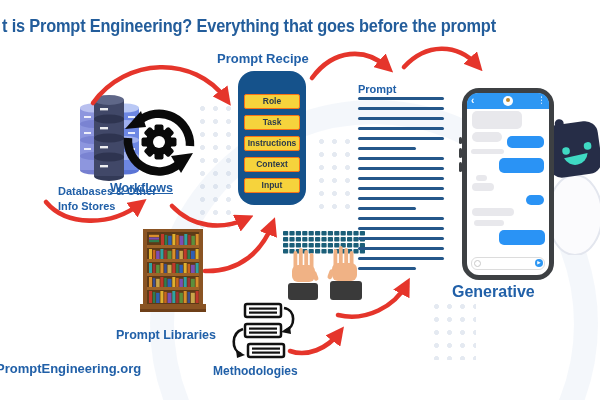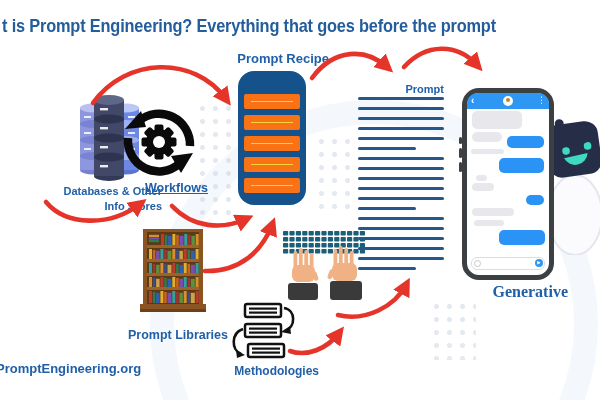--- a/index.html
+++ b/index.html
@@ -9,42 +9,42 @@
   .big-circle{position:absolute;left:150px;top:100px;width:400px;height:400px;
               border:24px solid rgba(205,218,237,.22);border-radius:50%;}
   .dots{position:absolute;background-image:radial-gradient(rgba(185,198,218,.38) 2.2px,transparent 2.6px);
         background-size:13px 13px;}
   .dots.a{left:196px;top:102px;width:42px;height:128px;}
   .dots.b{left:315px;top:135px;width:40px;height:75px;}
   .dots.c{left:430px;top:300px;width:46px;height:60px;}
 
   .title{position:absolute;left:2px;top:15px;font-size:19px;font-weight:bold;color:#235d9b;
          white-space:nowrap;letter-spacing:-.2px;transform:scaleX(.86);transform-origin:0 0;}
-  .lbl{position:absolute;font-weight:bold;color:#2160a8;text-align:right;}
+  .lbl{position:absolute;font-weight:bold;color:#2160a8;text-align:left;}
   .lbl.recipe{left:217px;top:51px;width:112px;font-size:13px;}
   .lbl.db{left:58px;top:184px;width:104px;font-size:11px;line-height:1.35;}
   .lbl.wf{left:110px;top:181px;width:98px;font-size:12.5px;text-decoration:underline;}
   .lbl.lib{left:116px;top:328px;width:112px;font-size:12.5px;}
   .lbl.typ{left:274px;top:291px;width:85px;font-size:12.5px;}
   .lbl.meth{left:213px;top:364px;width:106px;font-size:12px;}
   .lbl.prm{left:358px;top:83px;width:86px;font-size:11px;}
-  .lbl.gen{left:452px;top:282px;width:116px;font-size:16px;line-height:1.25;font-family:Liberation Serif, serif;}
+  .lbl.gen{left:452px;top:282px;width:116px;font-size:16px;line-height:1.25;}
   .footer{position:absolute;left:-4px;top:361px;font-size:13px;font-weight:bold;color:#2160a8;}
 
   .icon{position:absolute;}
   .ic-db{left:78px;top:92px;}
   .ic-wf{left:113px;top:96px;}
   .ic-book{left:140px;top:229px;}
   .ic-kb{left:280px;top:229px;}
   .ic-meth{left:228px;top:301px;}
 
   
   .recipe-box{position:absolute;left:238px;top:71px;width:68px;height:134px;background:#15528b;
               border-radius:16px;padding-top:23px;box-sizing:border-box;z-index:3;}
-  .recipe-item{width:56px;height:15px;margin:0 auto 6px auto;background:#f6d33c;border:7px solid #f97316;
+  .recipe-item{width:56px;height:15px;margin:0 auto 6px auto;background:#f6d33c;border:1px solid #f97316;
                border-radius:2px;box-sizing:border-box;font-size:8.5px;font-weight:bold;color:#2b3a4a;
                line-height:13px;text-align:center;overflow:hidden;}
 
   
   .prompt-lines{position:absolute;left:358px;top:97px;width:86px;}
   .p-line{height:3px;margin-bottom:7px;background:#24578a;border-radius:1.5px;}
 
   
   .phone{position:absolute;left:462px;top:88px;width:92px;height:192px;border:5px solid #3d4043;
          border-radius:17px;background:#fff;box-sizing:border-box;z-index:4;}

